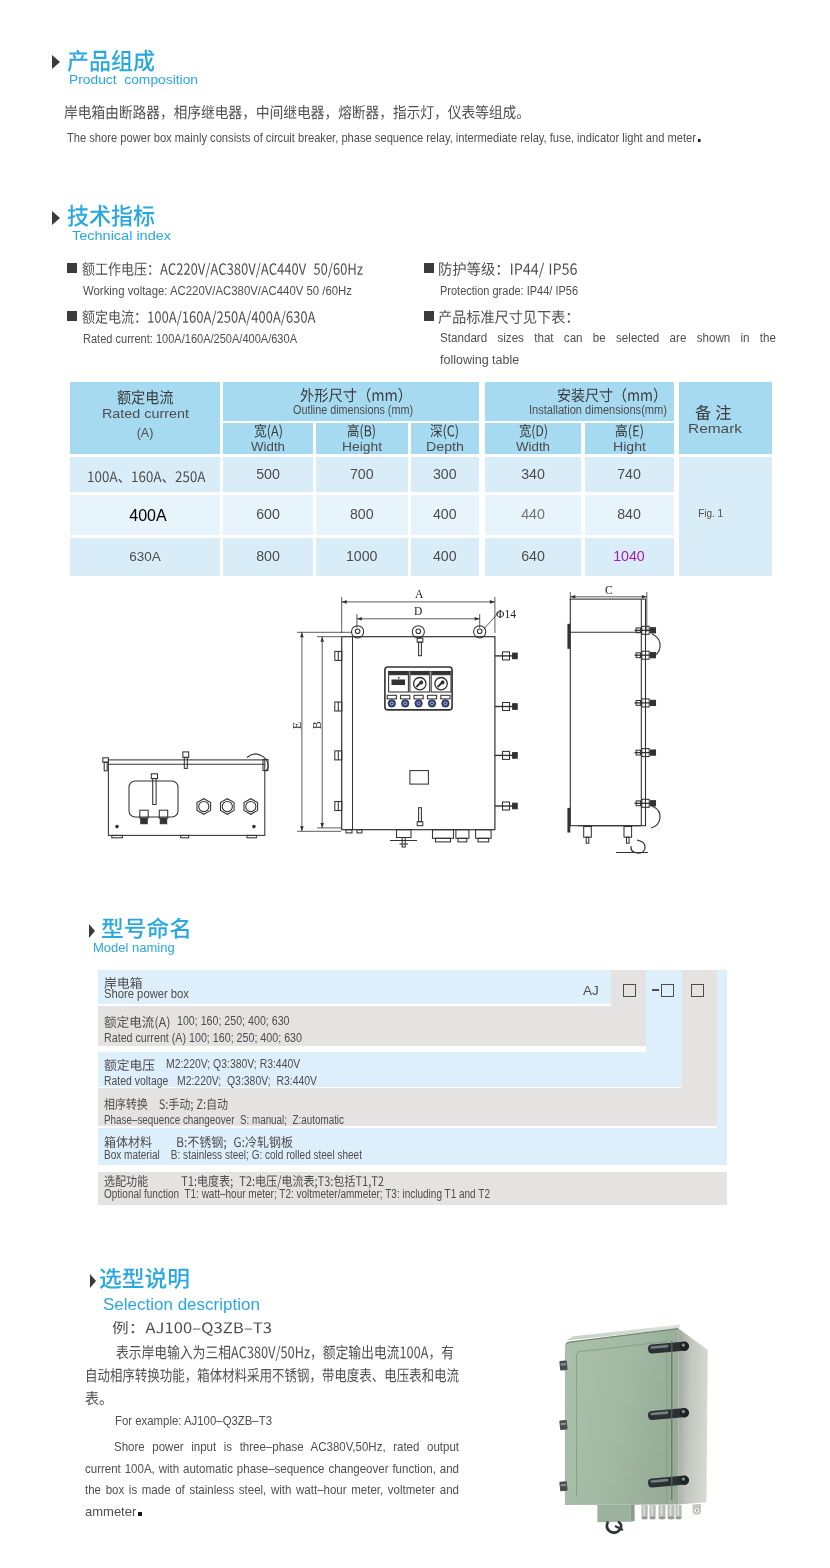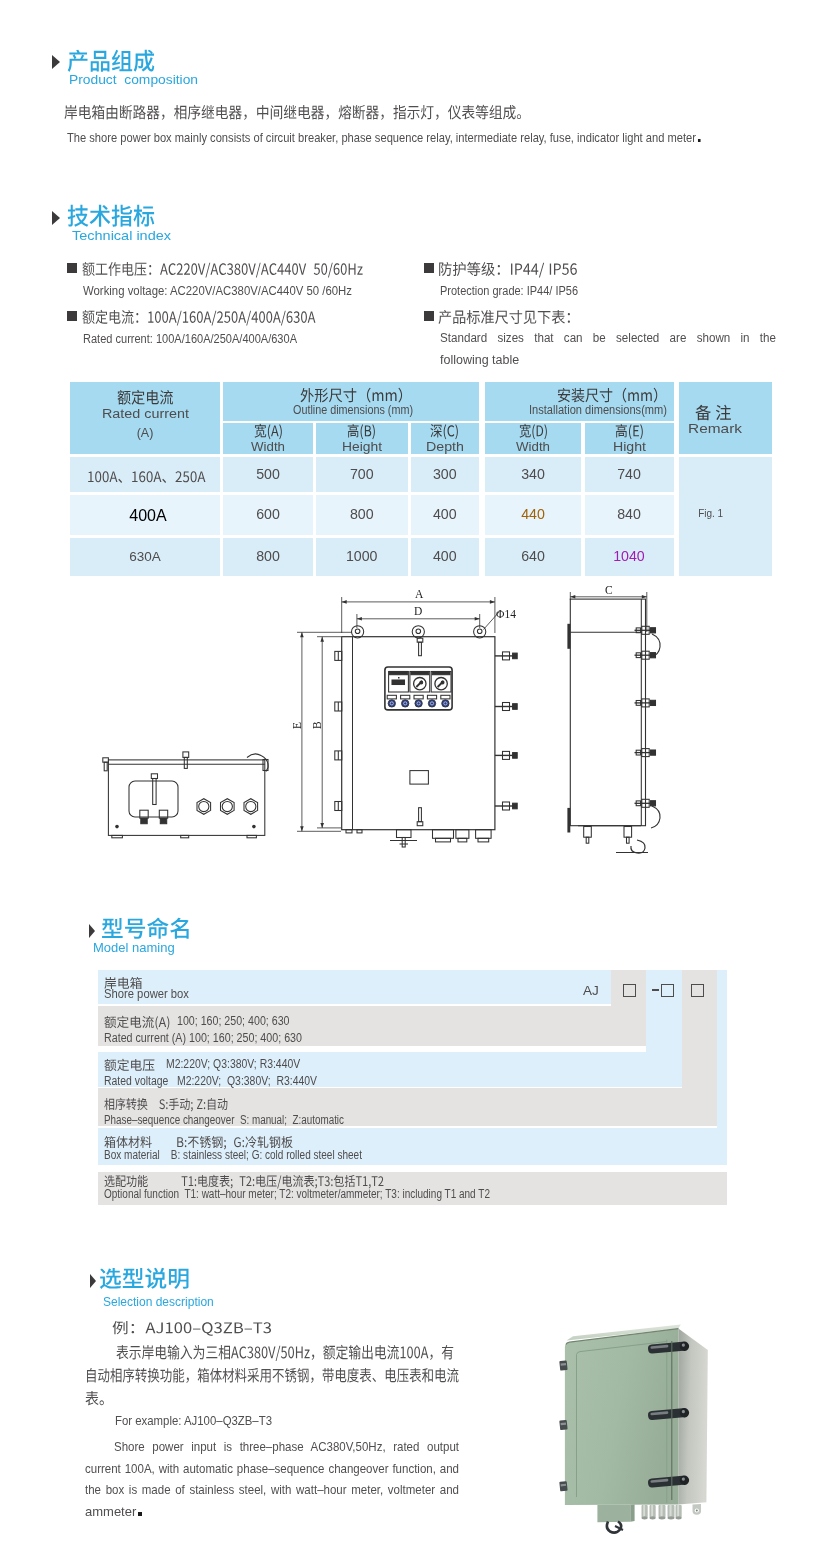--- a/index.html
+++ b/index.html
@@ -395,21 +395,21 @@
 <div class="en" style="left:521.15234375px;top:465.95px;font-size:14.2px;color:#4f4c4d;">340</div>
 
 <div class="en" style="left:617.15234375px;top:465.95px;font-size:14.2px;color:#4f4c4d;">740</div>
 
 <div class="en" style="left:256.15234375px;top:506.45px;font-size:14.2px;color:#4f4c4d;">600</div>
 
 <div class="en" style="left:349.90234375px;top:506.45px;font-size:14.2px;color:#4f4c4d;">800</div>
 
 <div class="en" style="left:432.90234375px;top:506.45px;font-size:14.2px;color:#4f4c4d;">400</div>
 
-<div class="en" style="left:521.15234375px;top:506.45px;font-size:14.2px;color:#a16207;">440</div>
+<div class="en" style="left:521.15234375px;top:506.45px;font-size:14.2px;color:#737373;">440</div>
 
 <div class="en" style="left:617.15234375px;top:506.45px;font-size:14.2px;color:#4f4c4d;">840</div>
 
 <div class="en" style="left:256.15234375px;top:548.2px;font-size:14.2px;color:#4f4c4d;">800</div>
 
 <div class="en" style="left:345.953125px;top:548.2px;font-size:14.2px;color:#4f4c4d;">1000</div>
 
 <div class="en" style="left:432.90234375px;top:548.2px;font-size:14.2px;color:#4f4c4d;">400</div>
 
 <div class="en" style="left:521.15234375px;top:548.2px;font-size:14.2px;color:#4f4c4d;">640</div>
@@ -855,21 +855,21 @@
 
 <svg style="position:absolute;left:99.3px;top:1268.0px;overflow:visible" width="91" height="25">
     <g transform="translate(0,18.87) scale(0.022750,0.022599)" fill="#29a7df">
       <use href="#g115" x="0"></use>
       <use href="#g83" x="1000"></use>
       <use href="#g116" x="2000"></use>
       <use href="#g117" x="3000"></use>
     </g>
   </svg>
 
-<div class="en" style="left:103px;top:1294.5px;font-size:12px;color:#29a7df;">Selection description</div>
+<div class="en" style="left:103px;top:1294.5px;font-size:17px;color:#29a7df;">Selection description</div>
 
 <svg style="position:absolute;left:111.9px;top:1321.2px;overflow:visible" width="160" height="16">
     <g transform="translate(0,12.17) scale(0.016682,0.014580)" fill="#514e4f">
       <use href="#g118" x="0"></use>
       <use href="#g35" x="1000"></use>
       <use href="#g36" x="2000"></use>
       <use href="#g119" x="2608"></use>
       <use href="#g51" x="3143"></use>
       <use href="#g39" x="3698"></use>
       <use href="#g39" x="4253"></use>

